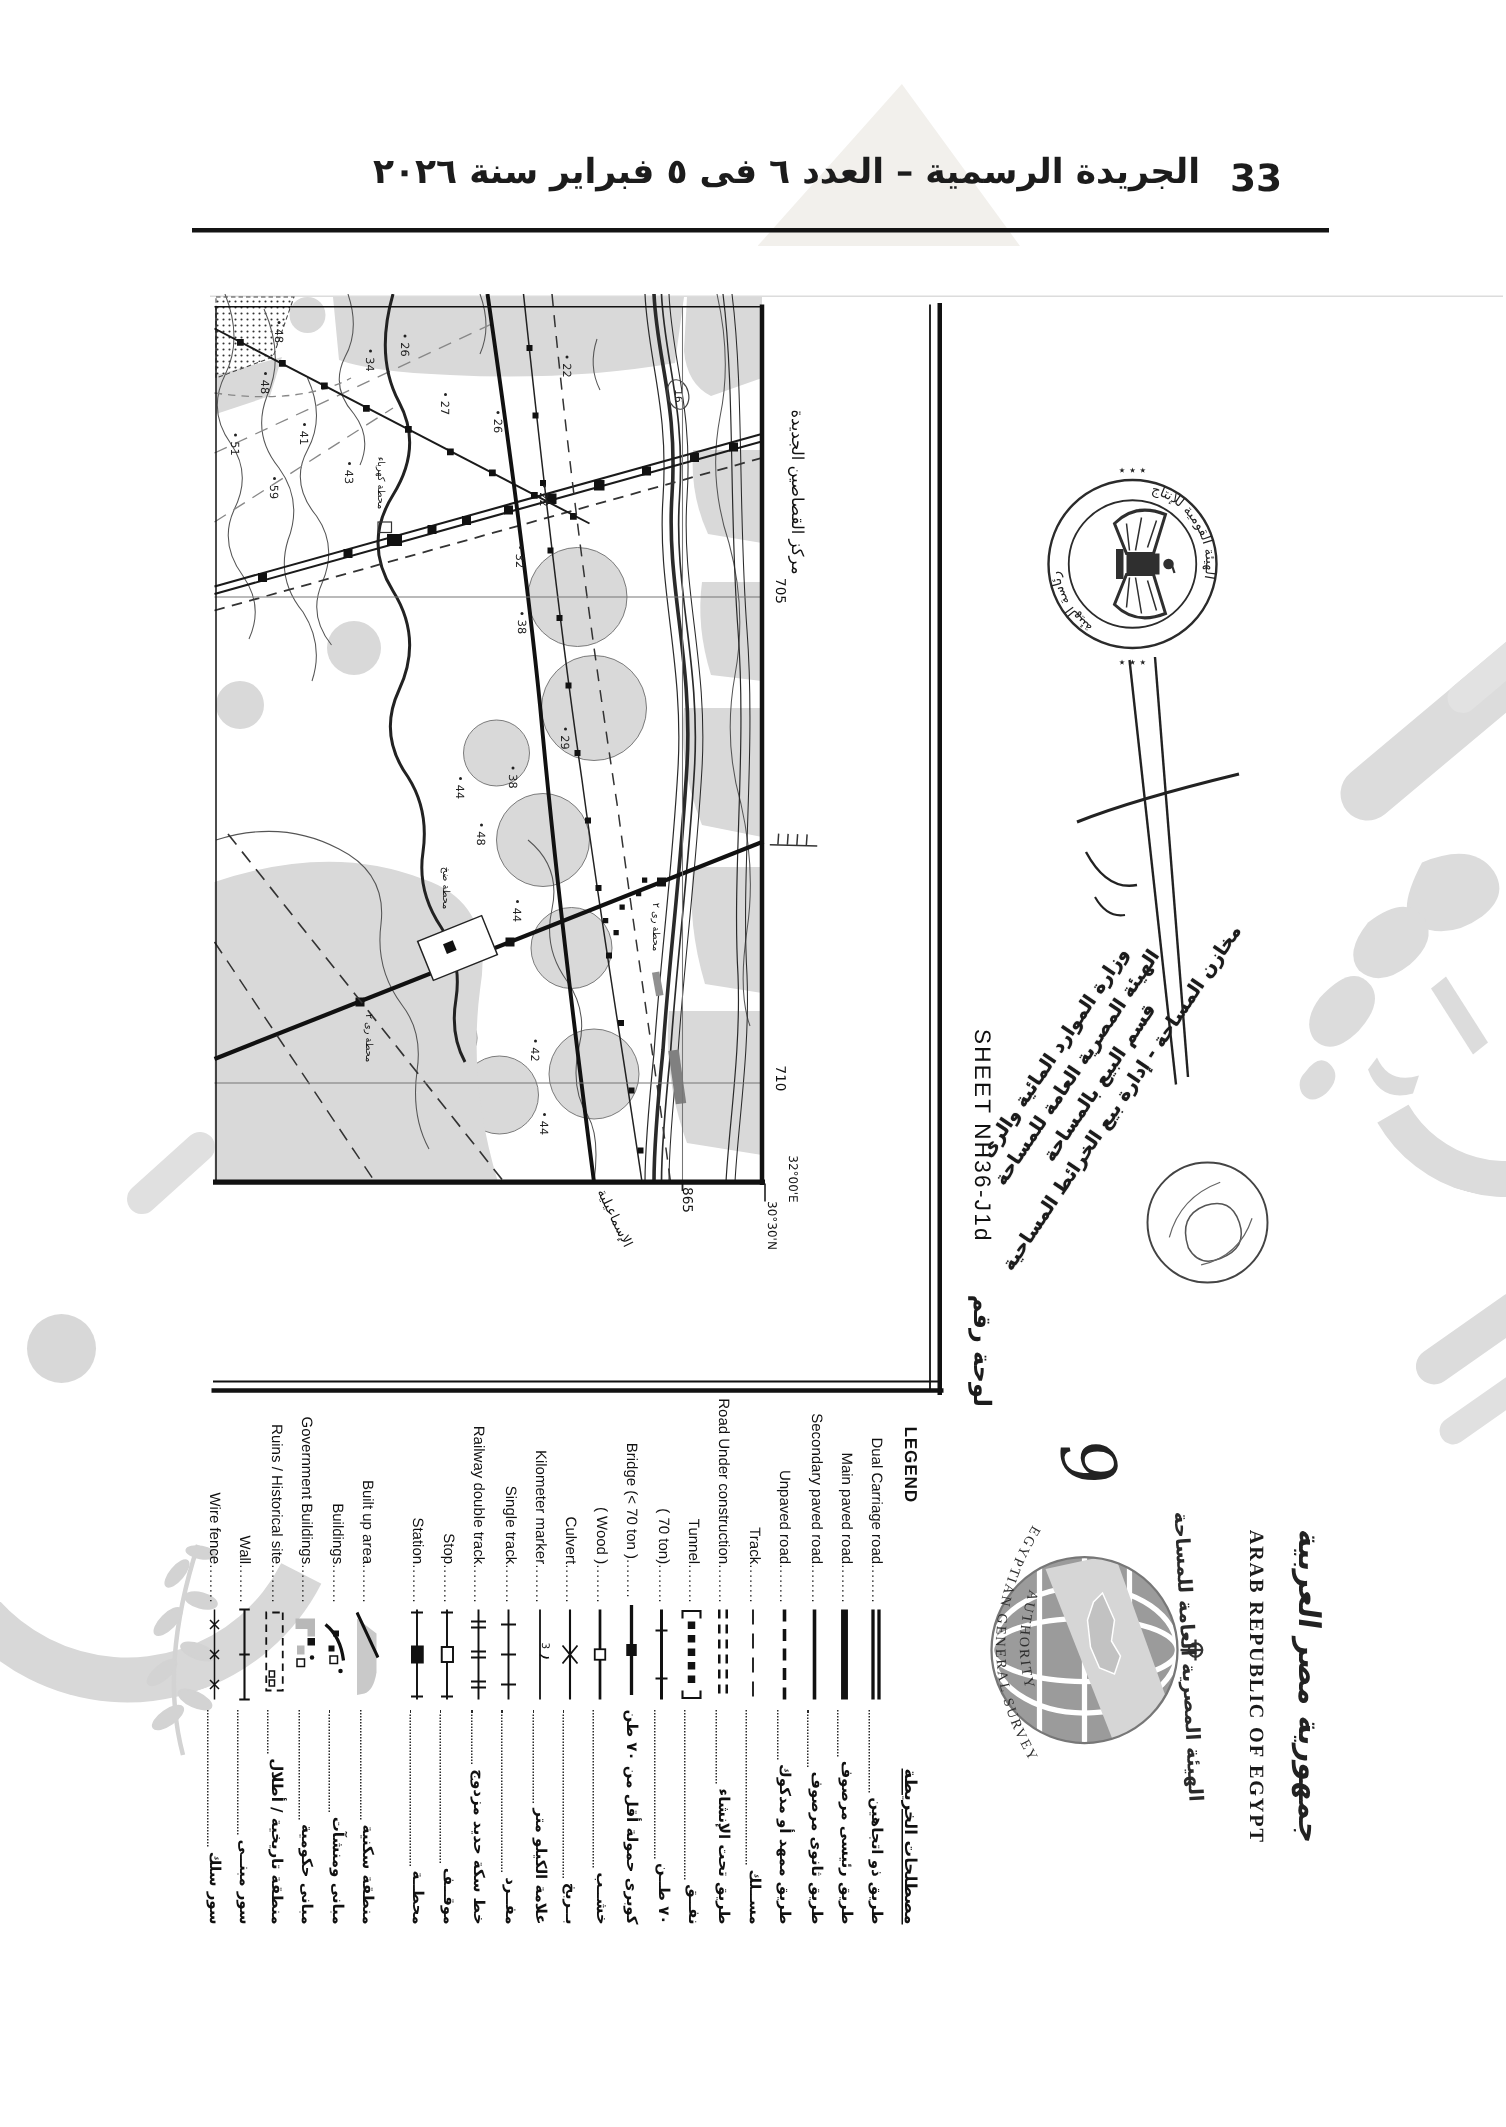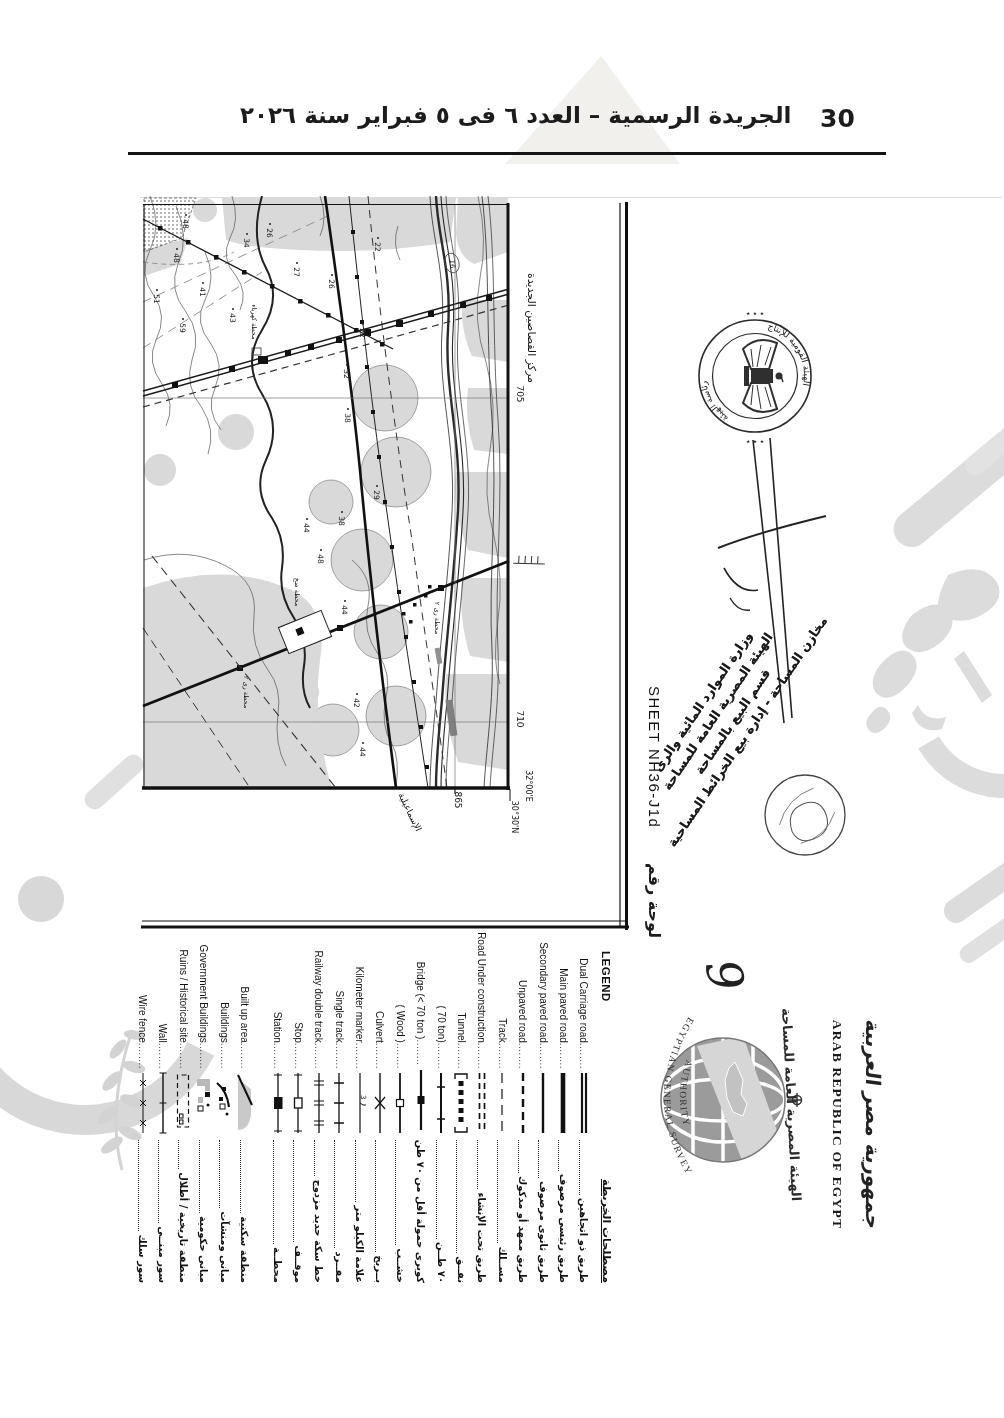--- a/index.html
+++ b/index.html
@@ -1,20 +1,20 @@
 <!DOCTYPE html>
 <html><head>
 <meta charset="utf-8">
 <style>
   html,body{margin:0;padding:0}
   body{width:1004px;height:1418px;position:relative;background:#fff;overflow:hidden;
        font-family:"DejaVu Sans",sans-serif;color:#1c1c1c}
   .abs{position:absolute}
   
-  .gz-title{left:240px;top:102px;width:560px;text-align:left;font-size:23px;font-weight:bold;direction:rtl;letter-spacing:.5px}
+  .gz-title{left:240px;top:102px;width:560px;text-align:right;font-size:23px;font-weight:bold;direction:rtl;letter-spacing:.5px}
   .gz-num{left:820px;top:104px;font-size:25px;font-weight:bold}
   .gz-rule{left:128px;top:152px;width:758px;height:2.5px;background:#141414}
   .scan-edge{left:140px;top:197px;width:862px;height:1px;background:#dcdcdc}
   
   .wm{background:#dcdcdc;border-radius:20px}
   .wm-tri{left:505px;top:56px;width:175px;height:108px;background:#f2f0ec;clip-path:polygon(0 100%,55% 0,100% 100%)}
   .wm-cres{border-radius:50%;border-style:solid;border-color:transparent}
   
   .rotblock{transform-origin:0 0;transform:rotate(90deg) translateY(-100%)}
   
@@ -75,21 +75,21 @@
     <ellipse cx="26" cy="100" rx="12" ry="5" transform="rotate(-40 26 100)"></ellipse>
     <ellipse cx="50" cy="86" rx="12" ry="5" transform="rotate(20 50 86)"></ellipse>
     <ellipse cx="30" cy="66" rx="12" ry="5" transform="rotate(-45 30 66)"></ellipse>
     <ellipse cx="52" cy="52" rx="11" ry="5" transform="rotate(15 52 52)"></ellipse>
     <ellipse cx="36" cy="34" rx="11" ry="4.5" transform="rotate(-50 36 34)"></ellipse>
     <ellipse cx="52" cy="20" rx="10" ry="4" transform="rotate(10 52 20)"></ellipse>
   </g>
 </svg>
 
 <div class="abs gz-title">الجريدة الرسمية – العدد ٦ فى ٥ فبراير سنة ٢٠٢٦</div>
-<div class="abs gz-num">30</div>
+<div class="abs gz-num">33</div>
 <div class="abs gz-rule"></div>
 <div class="abs scan-edge"></div>
 
 <svg class="abs" style="left:140px;top:196px" width="500" height="748" viewBox="140 196 500 748">
   <defs>
     <pattern id="dotp" width="4" height="4" patternUnits="userSpaceOnUse">
       <circle cx="1" cy="1" r="0.7" fill="#333"></circle>
     </pattern>
   </defs>
 

